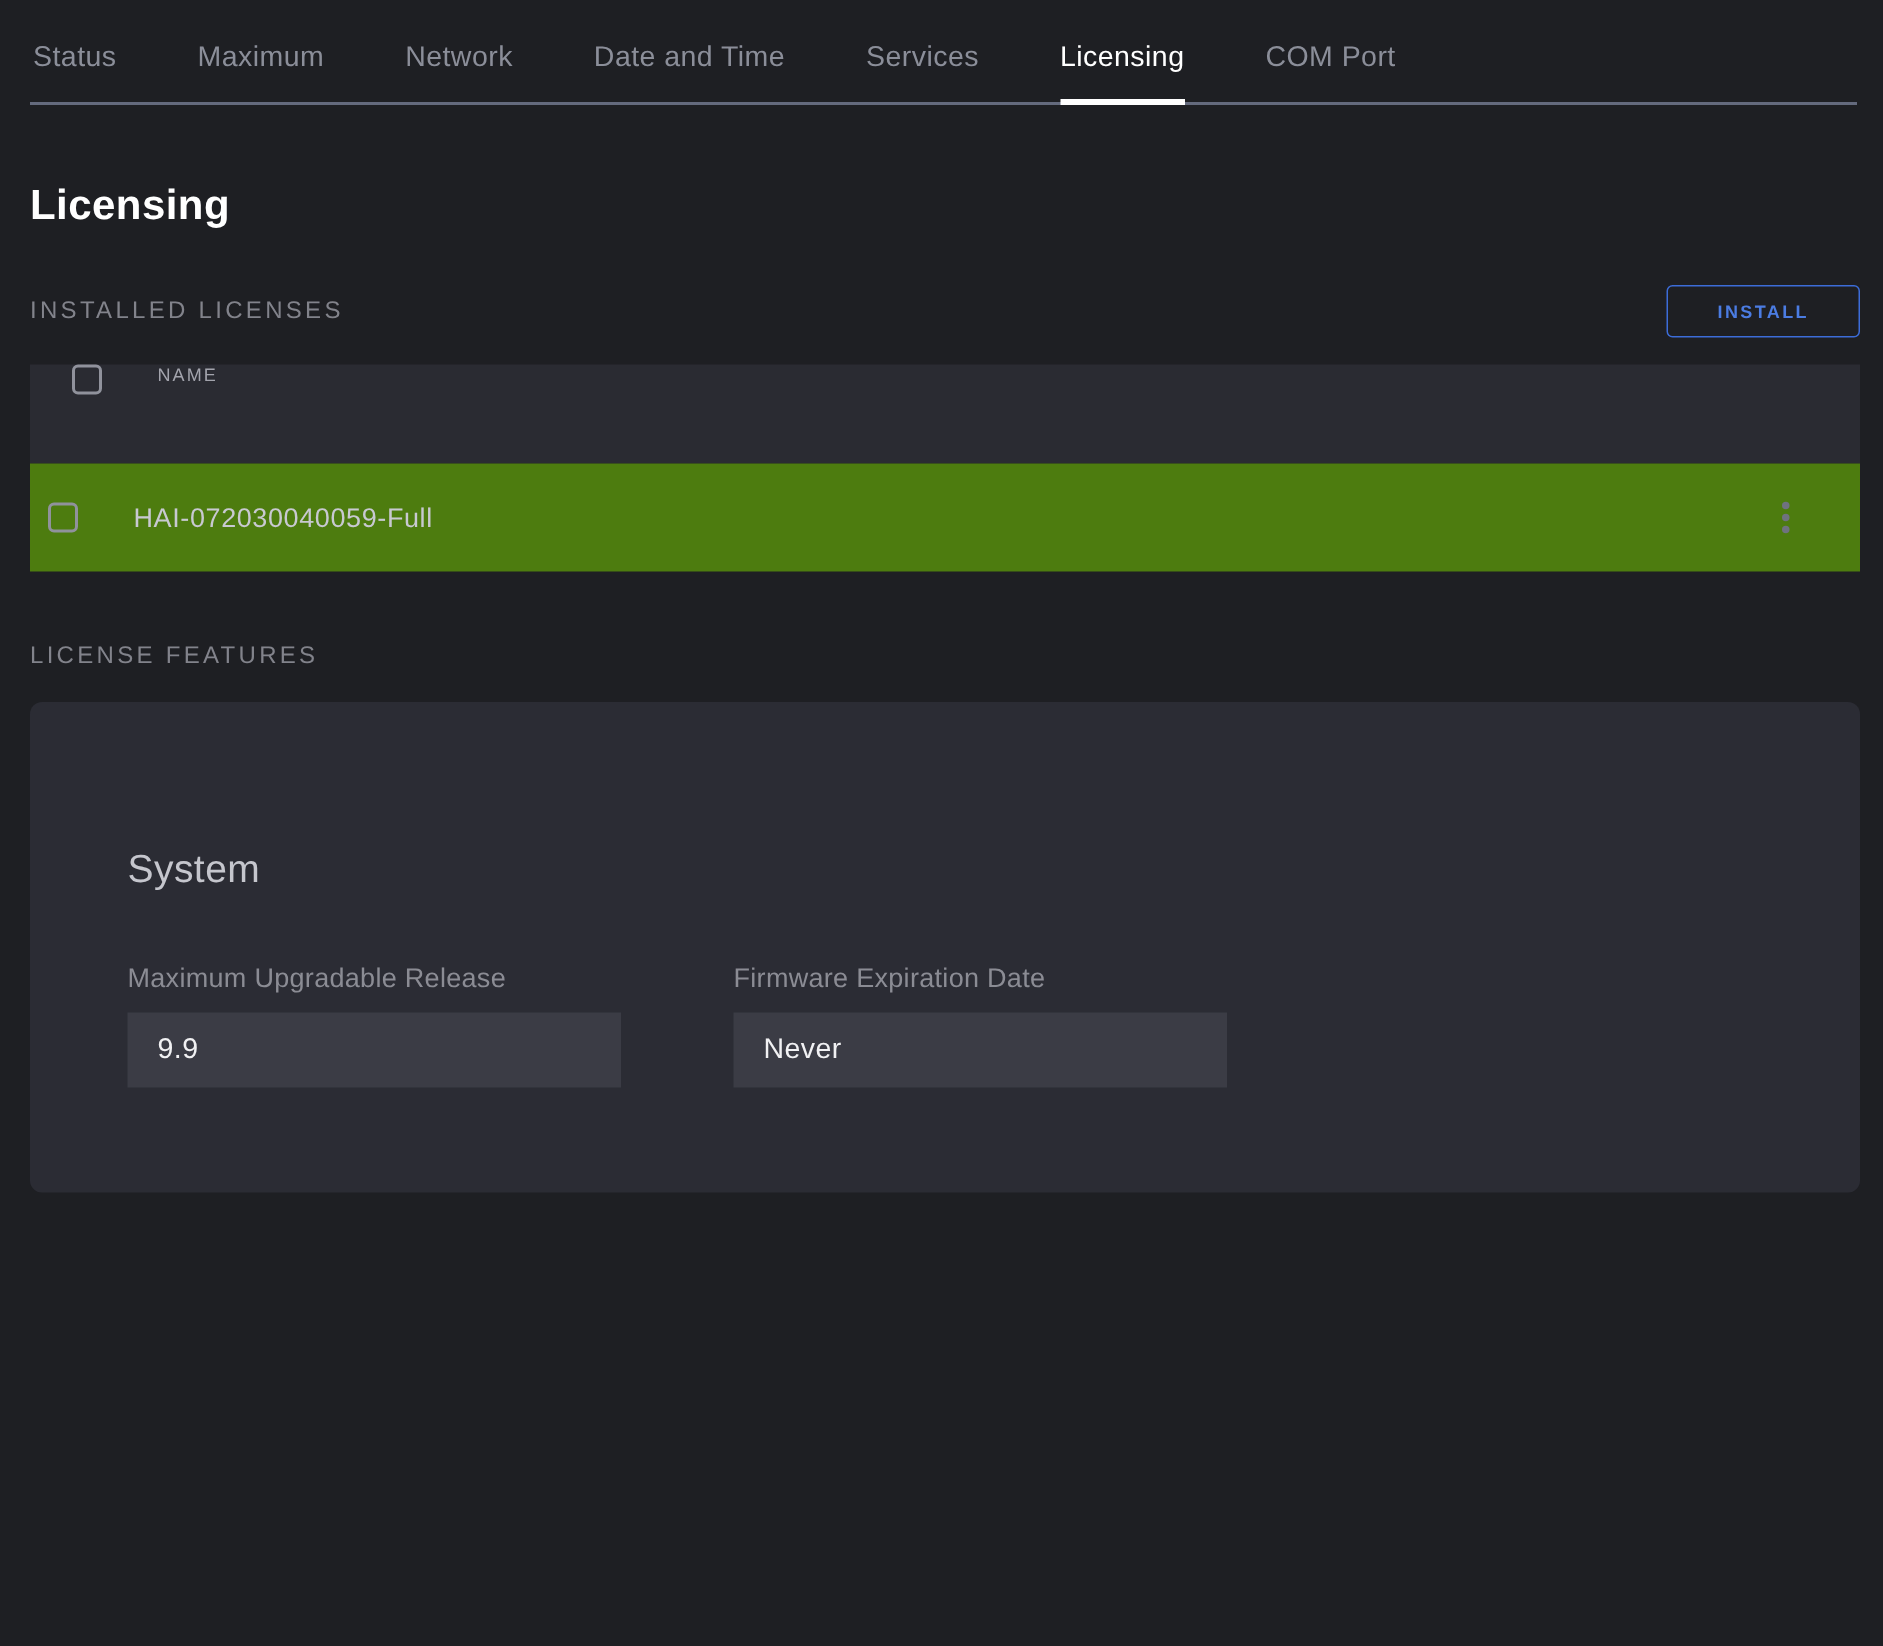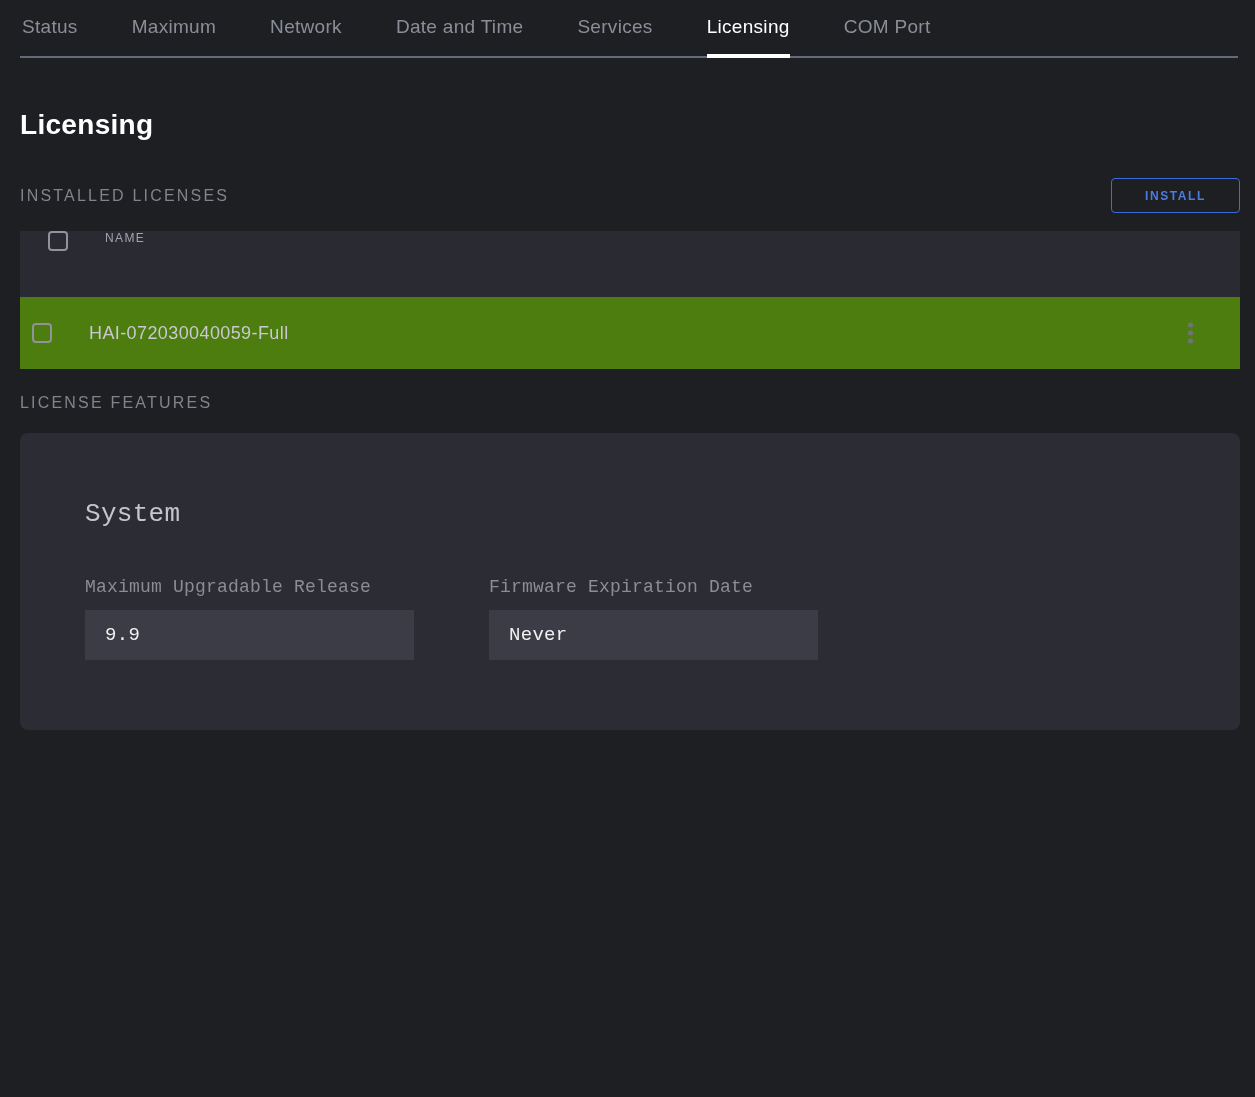--- a/index.html
+++ b/index.html
@@ -9,21 +9,21 @@
     height: 1097px;
     background: #1e1f23;
     font-family: "Liberation Sans", sans-serif;
     overflow: hidden;
     -webkit-font-smoothing: antialiased;
   }
 
   
   .tabbar {
     margin: 0 17px 0 20px;
-    padding: 16px 0 0 2px;
+    padding: 28px 0 0 2px;
     display: flex;
     gap: 54px;
     border-bottom: 2px solid #646a7d;
   }
   .tab {
     position: relative;
     font-size: 19px;
     line-height: 22px;
     color: #8b8e99;
     padding-bottom: 18px;
@@ -129,31 +129,30 @@
   }
   .kebab .dot {
     width: 5px;
     height: 5px;
     border-radius: 50%;
     background: #6f727f;
   }
 
   
   .features-label {
-    margin-top: 25px;
+    margin-top: 48px;
     font-size: 16px;
     letter-spacing: 2.2px;
     color: #82838b;
   }
   .card {
     margin-top: 21px;
     background: #2b2c34;
     border-radius: 8px;
-    padding: 66px 65px 70px 65px;
-    font-family: Liberation Mono, monospace;
+    padding: 96px 65px 70px 65px;
   }
   .card + .card { margin-top: 18px; }
   .card h2 {
     margin: 0 0 48px 0;
     font-size: 26px;
     line-height: 30px;
     font-weight: 400;
     color: #c5c6cd;
     letter-spacing: 0.3px;
   }

